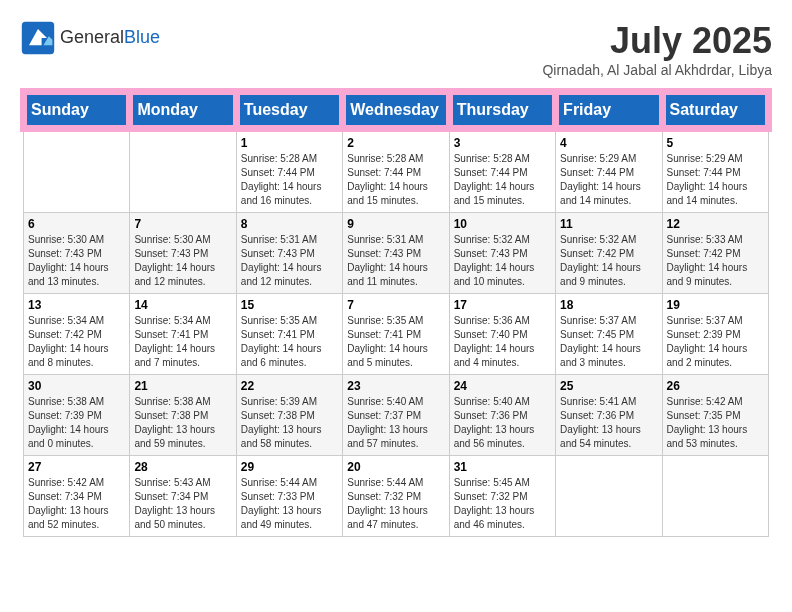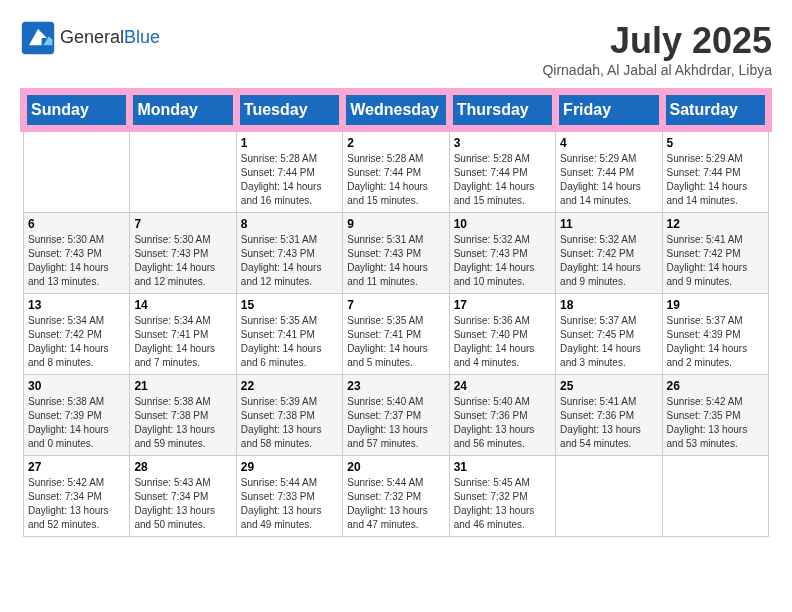--- a/index.html
+++ b/index.html
@@ -182,21 +182,21 @@
 Daylight: 14 hours and 10 minutes.</div>
         </td>
         <td>
           <div class="day-num">11</div>
           <div class="day-detail">Sunrise: 5:32 AM
 Sunset: 7:42 PM
 Daylight: 14 hours and 9 minutes.</div>
         </td>
         <td>
           <div class="day-num">12</div>
-          <div class="day-detail">Sunrise: 5:41 AM
+          <div class="day-detail">Sunrise: 5:33 AM
 Sunset: 7:42 PM
 Daylight: 14 hours and 9 minutes.</div>
         </td>
       </tr>
       <tr>
         <td>
           <div class="day-num">13</div>
           <div class="day-detail">Sunrise: 5:34 AM
 Sunset: 7:42 PM
 Daylight: 14 hours and 8 minutes.</div>
@@ -227,21 +227,21 @@
         </td>
         <td>
           <div class="day-num">18</div>
           <div class="day-detail">Sunrise: 5:37 AM
 Sunset: 7:45 PM
 Daylight: 14 hours and 3 minutes.</div>
         </td>
         <td>
           <div class="day-num">19</div>
           <div class="day-detail">Sunrise: 5:37 AM
-Sunset: 4:39 PM
+Sunset: 2:39 PM
 Daylight: 14 hours and 2 minutes.</div>
         </td>
       </tr>
       <tr>
         <td>
           <div class="day-num">30</div>
           <div class="day-detail">Sunrise: 5:38 AM
 Sunset: 7:39 PM
 Daylight: 14 hours and 0 minutes.</div>
         </td>

